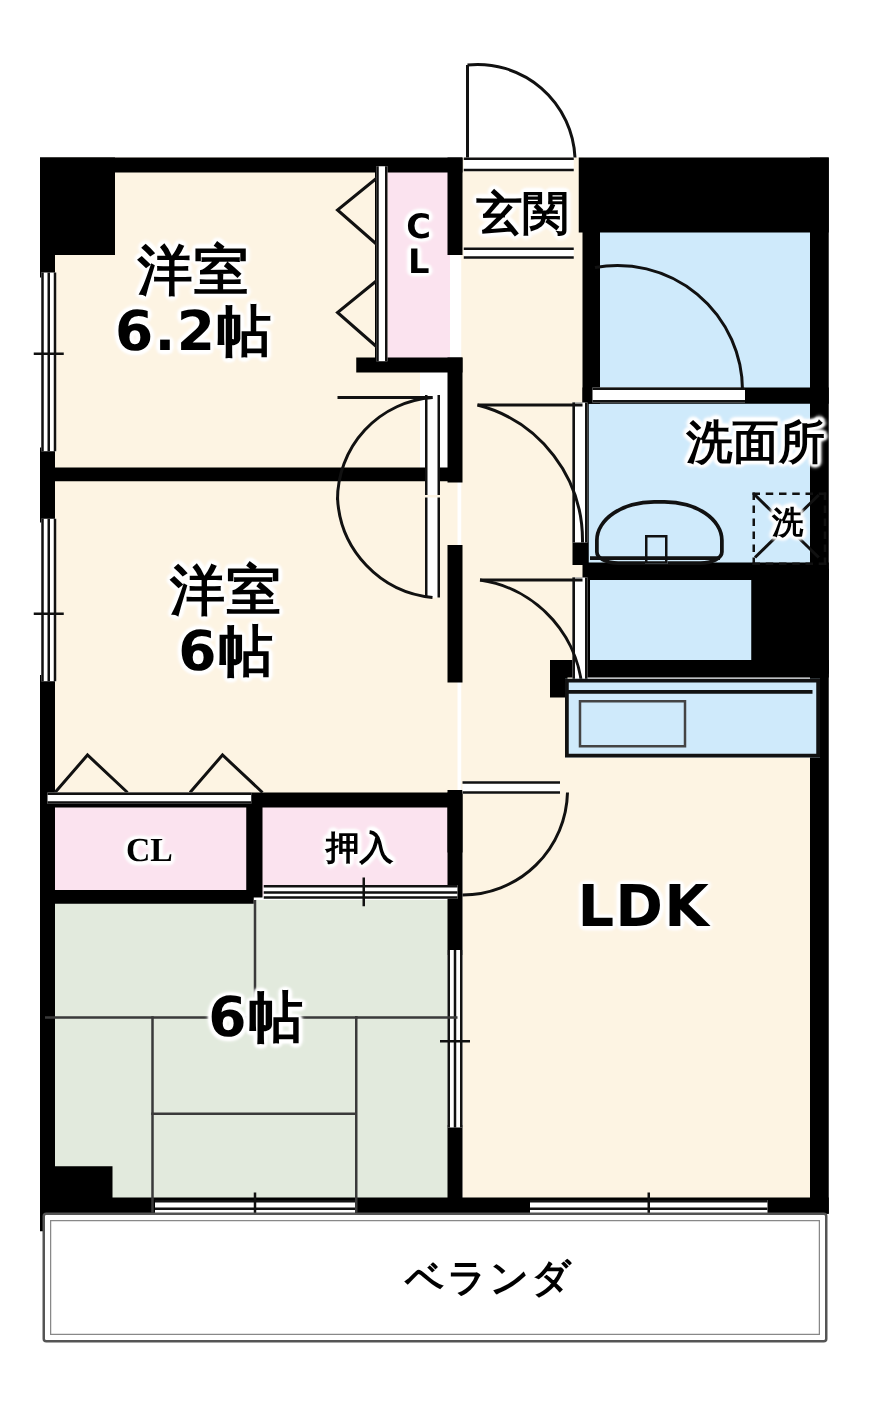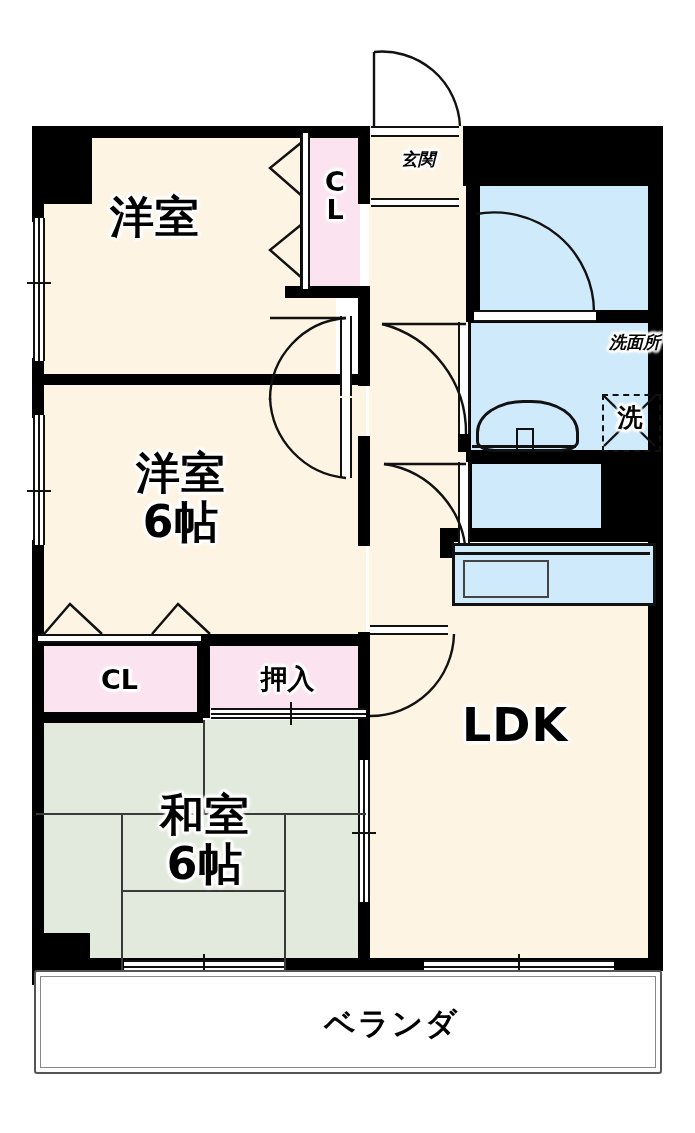--- a/index.html
+++ b/index.html
@@ -17,21 +17,21 @@
   .ln-thin{background:#3a3a3a;}
   
   .lbl{position:absolute;color:#000;text-align:center;line-height:1.12;
        text-shadow:
          2px 0 2px #fff,-2px 0 2px #fff,0 2px 2px #fff,0 -2px 2px #fff,
          2px 2px 2px #fff,-2px 2px 2px #fff,2px -2px 2px #fff,-2px -2px 2px #fff,
          3px 0 3px #fff,-3px 0 3px #fff,0 3px 3px #fff,0 -3px 3px #fff;
        white-space:nowrap;font-weight:700;pointer-events:none;}
   .lbl-big{font-size:44px;letter-spacing:1px;}
   .lbl-ldk{font-size:46px;letter-spacing:1px;}
-  .lbl-md{font-size:17px;font-style:italic;}
+  .lbl-md{font-size:37px;}
   .lbl-cl{font-size:27px;font-weight:600;}
   .lbl-vert{font-size:27px;line-height:1.05;font-weight:600;}
   .lbl-wc{font-size:29px;font-weight:600;letter-spacing:1px;}
   .lbl-ver{font-size:31px;font-weight:700;letter-spacing:2px;}
   .lbl-sen{font-size:25px;font-weight:600;}
   
   .win-h{background:#ffffff;border-top:2.5px solid #111;border-bottom:2.5px solid #111;}
   .win-v{background:#ffffff;border-left:2.5px solid #111;border-right:2.5px solid #111;}
   .win-h3{background:#ffffff;border-top:2.5px solid #111;border-bottom:2.5px solid #111;}
   .win-h3::before{content:"";position:absolute;left:0;right:0;top:50%;height:2px;background:#111;transform:translateY(-1px);}
@@ -230,44 +230,44 @@
   <div class="counter-out" style="left:452px;top:543px;width:198px;height:57px;"></div>
   <div class="counter-top" style="left:452px;top:552px;width:198px;"></div>
   <div class="counter-in" style="left:463px;top:560px;width:82px;height:34px;"></div>
 
   <div class="abs veranda" style="left:34px;top:970px;width:628px;height:104px;"></div>
   <div class="abs veranda-in" style="left:40px;top:976px;width:616px;height:92px;"></div>
   <span class="lbl lbl-ver" style="left:0px;top:1006px;width:695px;padding-left:44px;">ベランダ</span>
 
   <div class="lbl" style="left:36px;top:192px;width:238px;">
     <div class="lbl-big">洋室</div>
+    <div class="lbl-big">6.2帖</div>
   </div>
 
   <div class="lbl" style="left:36px;top:448px;width:290px;">
     <div class="lbl-big">洋室</div>
     <div class="lbl-big">6帖</div>
   </div>
 
   <div class="lbl" style="left:60px;top:790px;width:290px;">
-    <div class="lbl-big">和室</div>
     <div class="lbl-big">6帖</div>
   </div>
 
   <div class="lbl" style="left:370px;top:700px;width:290px;">
     <div class="lbl-ldk">LDK</div>
   </div>
 
   <span class="lbl lbl-md" style="left:369px;top:150px;width:98px;">玄関</span>
 
 
   <span class="lbl lbl-md" style="left:470px;top:333px;width:190px;text-align:right;">洗面所</span>
 
 
   <div class="lbl lbl-vert" style="left:310px;top:168px;width:50px;text-align:center;">
     <div>C</div>
     <div>L</div>
   </div>
 
-  <span class="lbl lbl-cl" style="left:36px;top:665px;width:167px;">CL</span>
+  <span class="lbl lbl-cl" style="left:36px;top:665px;width:167px;font-family:Liberation Serif, serif;">CL</span>
 
   <span class="lbl lbl-cl" style="left:209px;top:664px;width:157px;">押入</span>
 
 </div>
 
 </body></html>

